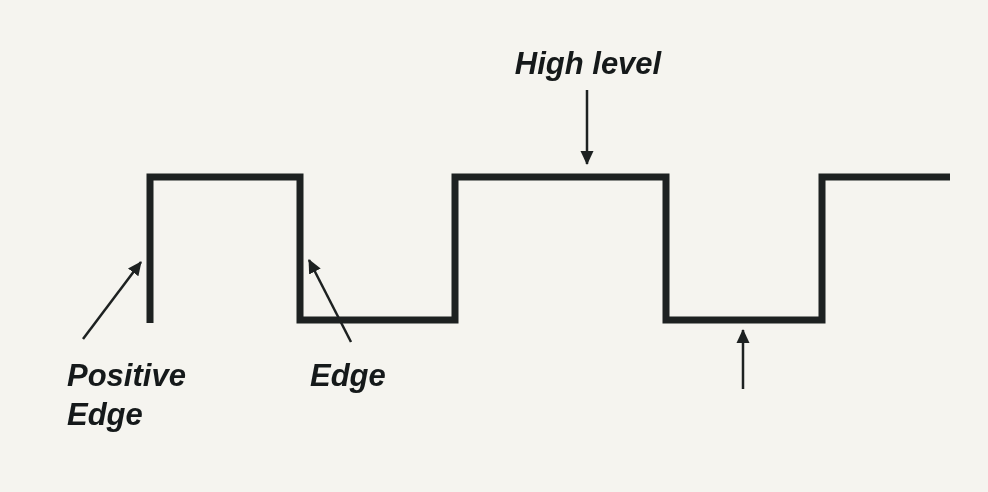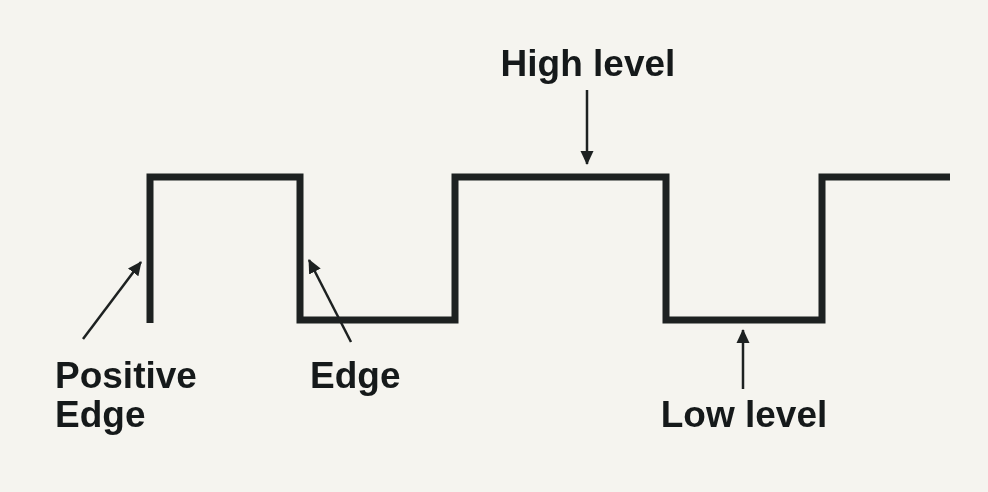--- a/index.html
+++ b/index.html
@@ -19,38 +19,39 @@
     position: absolute;
     left: 0;
     top: 0;
     width: 988px;
     height: 492px;
     display: block;
   }
   .label {
     position: absolute;
     font-weight: 700;
-    font-size: 37px;
+    font-size: 31px;
     line-height: 38px;
     color: var(--text-color, #15191a);
     white-space: nowrap;
     letter-spacing: 0px;
+    font-style: italic;
   }
   .label.centered {
     transform: translateX(-50%);
     text-align: center;
   }
   .label.two-line {
     line-height: 39px;
   }
   .label.two-line span {
     display: block;
   }
   .label-high     { left: 588px; top: 45px;  }
-  .label-positive { left: 55px;  top: 356px; }
+  .label-positive { left: 67px;  top: 356px; }
   .label-negative { left: 310px; top: 356px; }
   .label-low      { left: 744px; top: 396px; }
 </style>
 </head>
 <body style="background: rgb(245, 244, 239);">
 
 <div class="stage">
 
   <svg class="diagram-layer" viewBox="0 0 988 492" xmlns="http://www.w3.org/2000/svg">
     <defs>
@@ -71,15 +72,14 @@
 
   <div class="label two-line label-positive">
     <span>Positive</span>
     <span>Edge</span>
   </div>
 
   <div class="label two-line label-negative">
     <span>Edge</span>
   </div>
 
-  <div class="label centered label-low">Low level</div>
 
 </div>
 
 </body></html>

